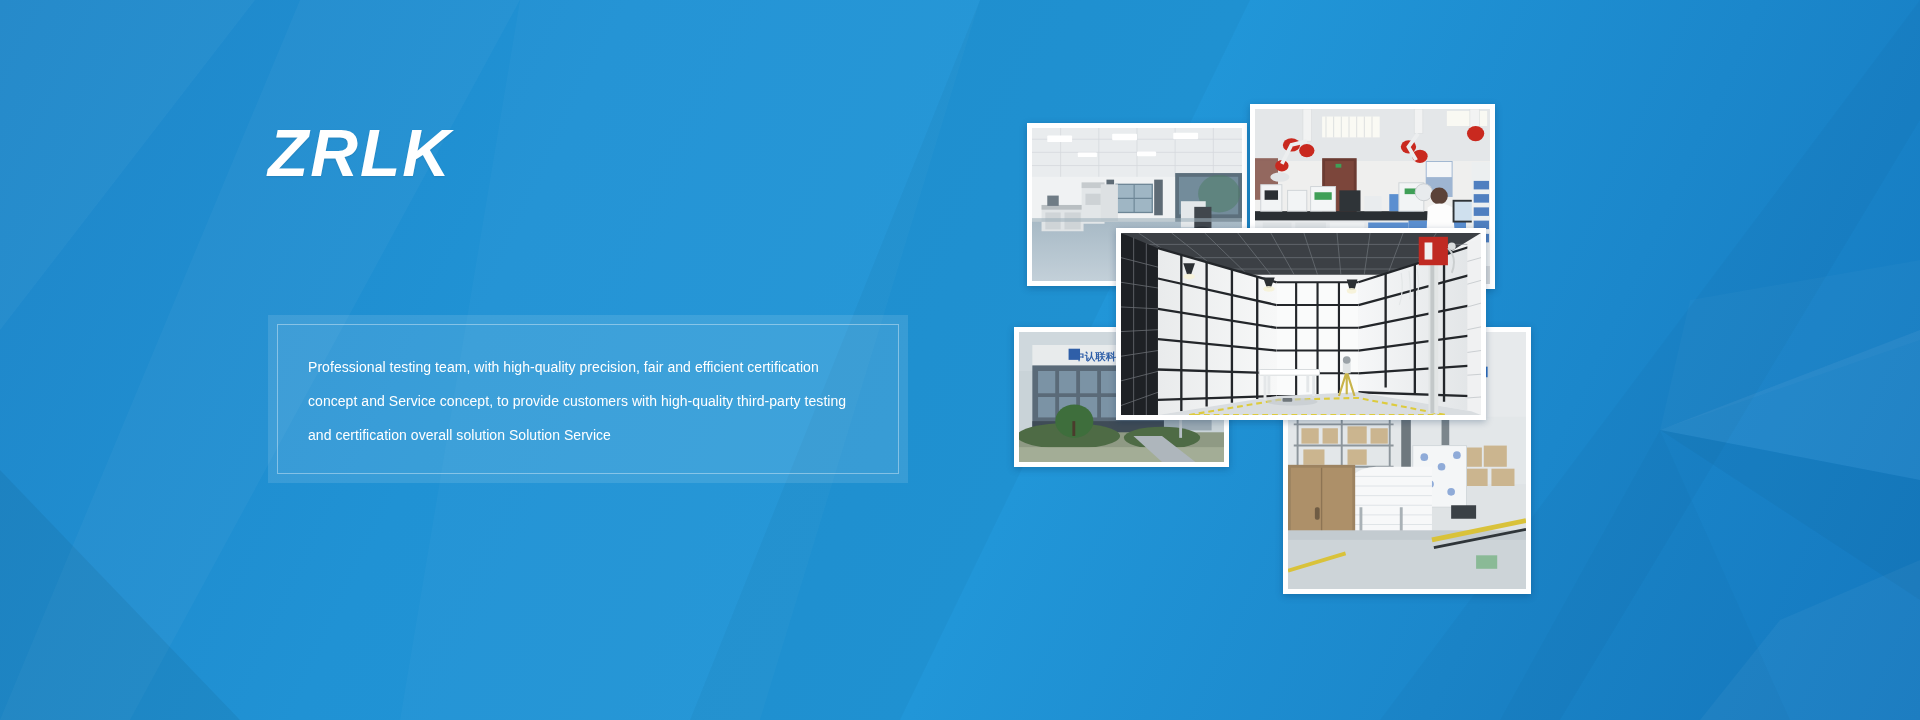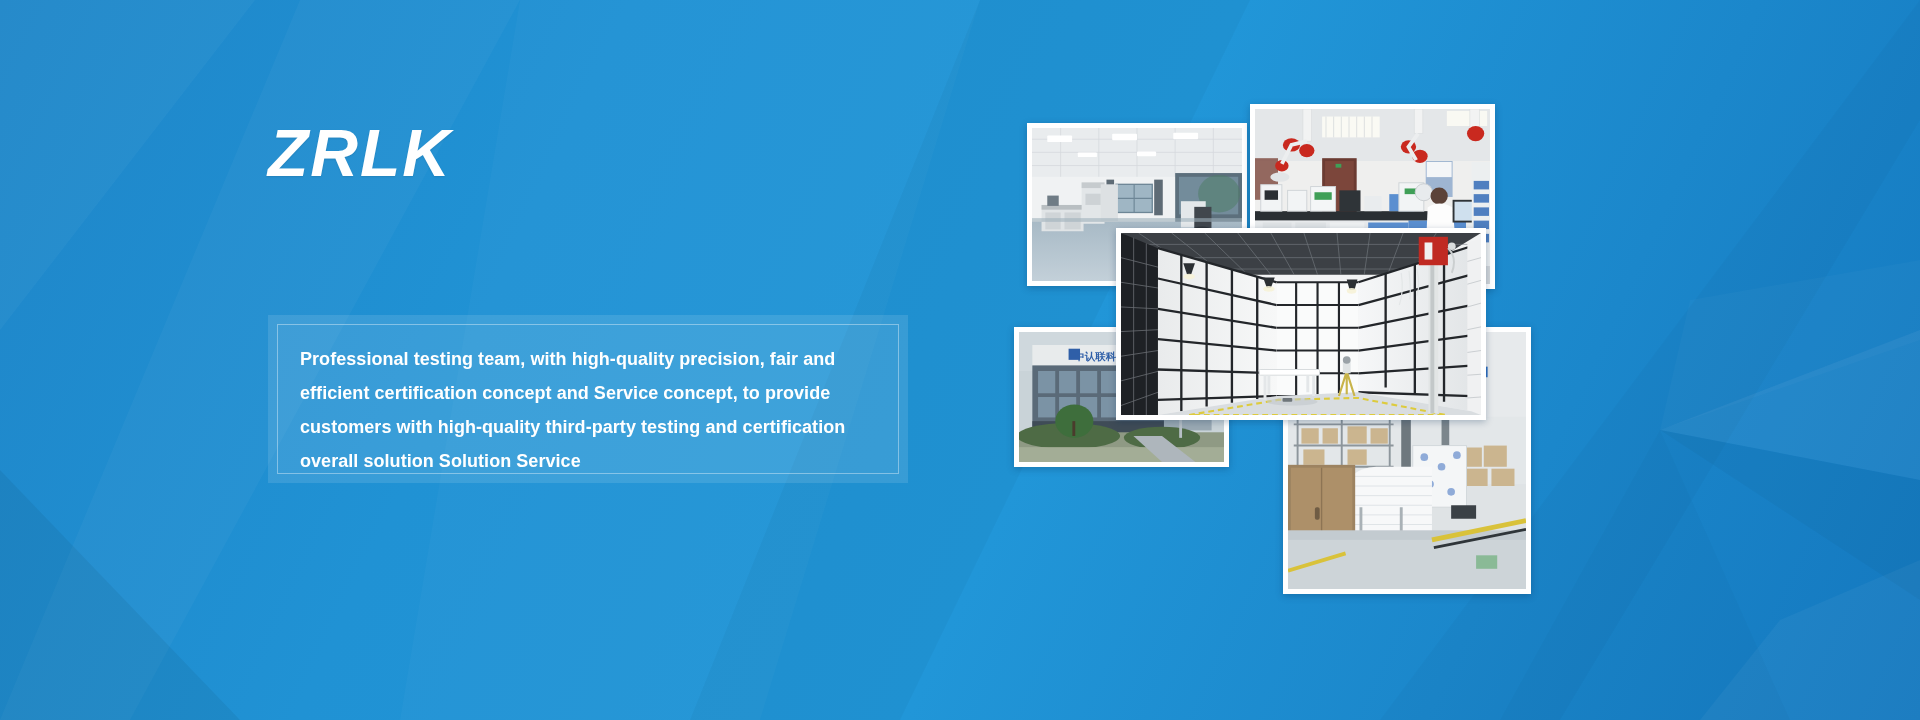--- a/index.html
+++ b/index.html
@@ -72,26 +72,26 @@
     padding: 9px;
   }
   .desc-inner {
     width: 100%;
     height: 100%;
     box-sizing: border-box;
     border: 1px solid rgba(255,255,255,0.38);
     padding: 17px 22px 0 22px;
   }
   .desc-inner p {
-    margin: 0;
+    margin: 8px;
     color: #ffffff;
-    font-size: 18px;
+    font-size: 14px;
     line-height: 34px;
     letter-spacing: 0.05px;
-    font-weight: 700;
+    font-weight: 400;
   }
 
   
   .collage {
     position: absolute;
     left: 1000px;
     top: 95px;
     width: 680px;
     height: 520px;
   }

